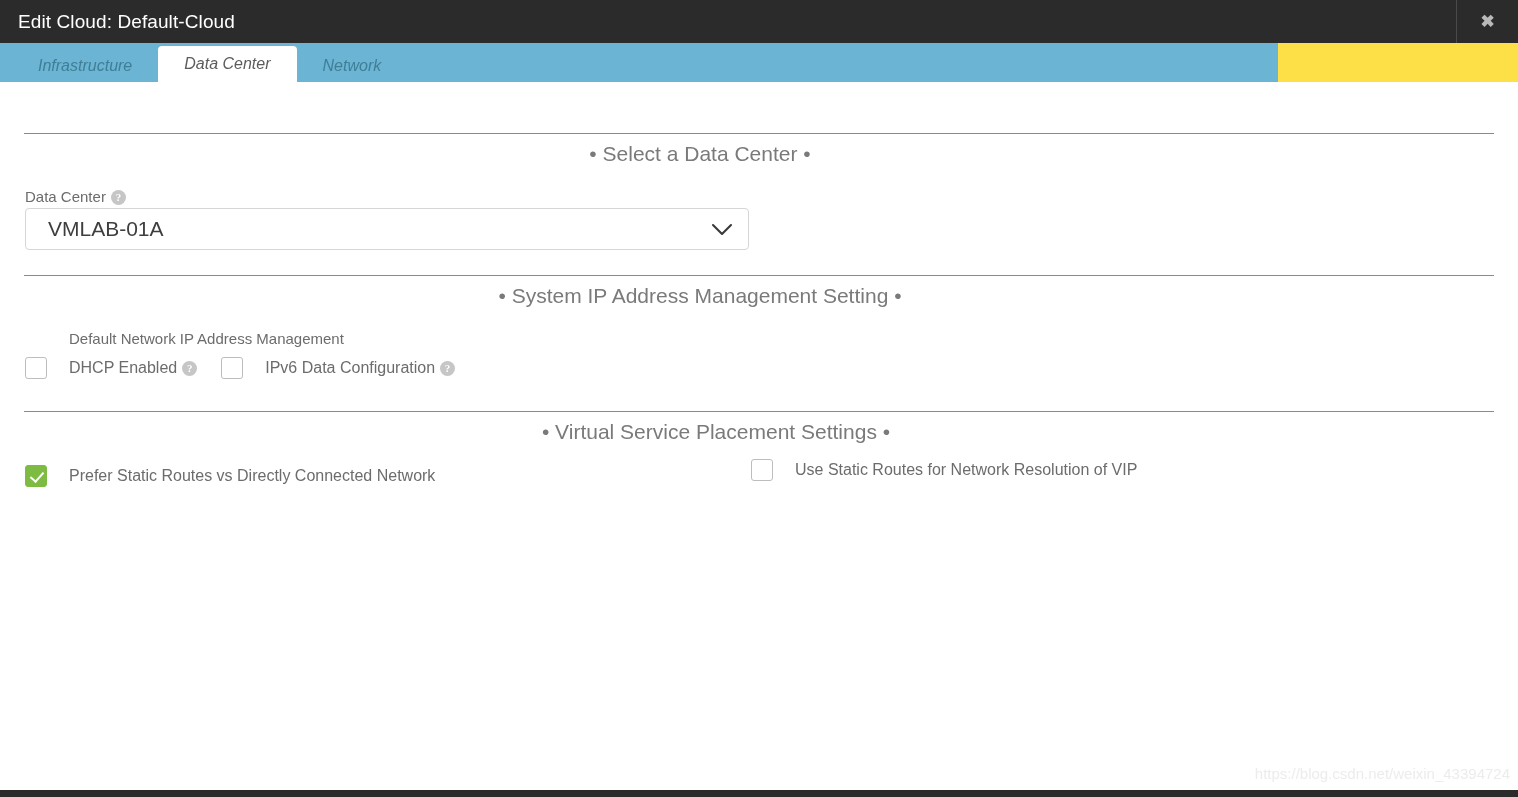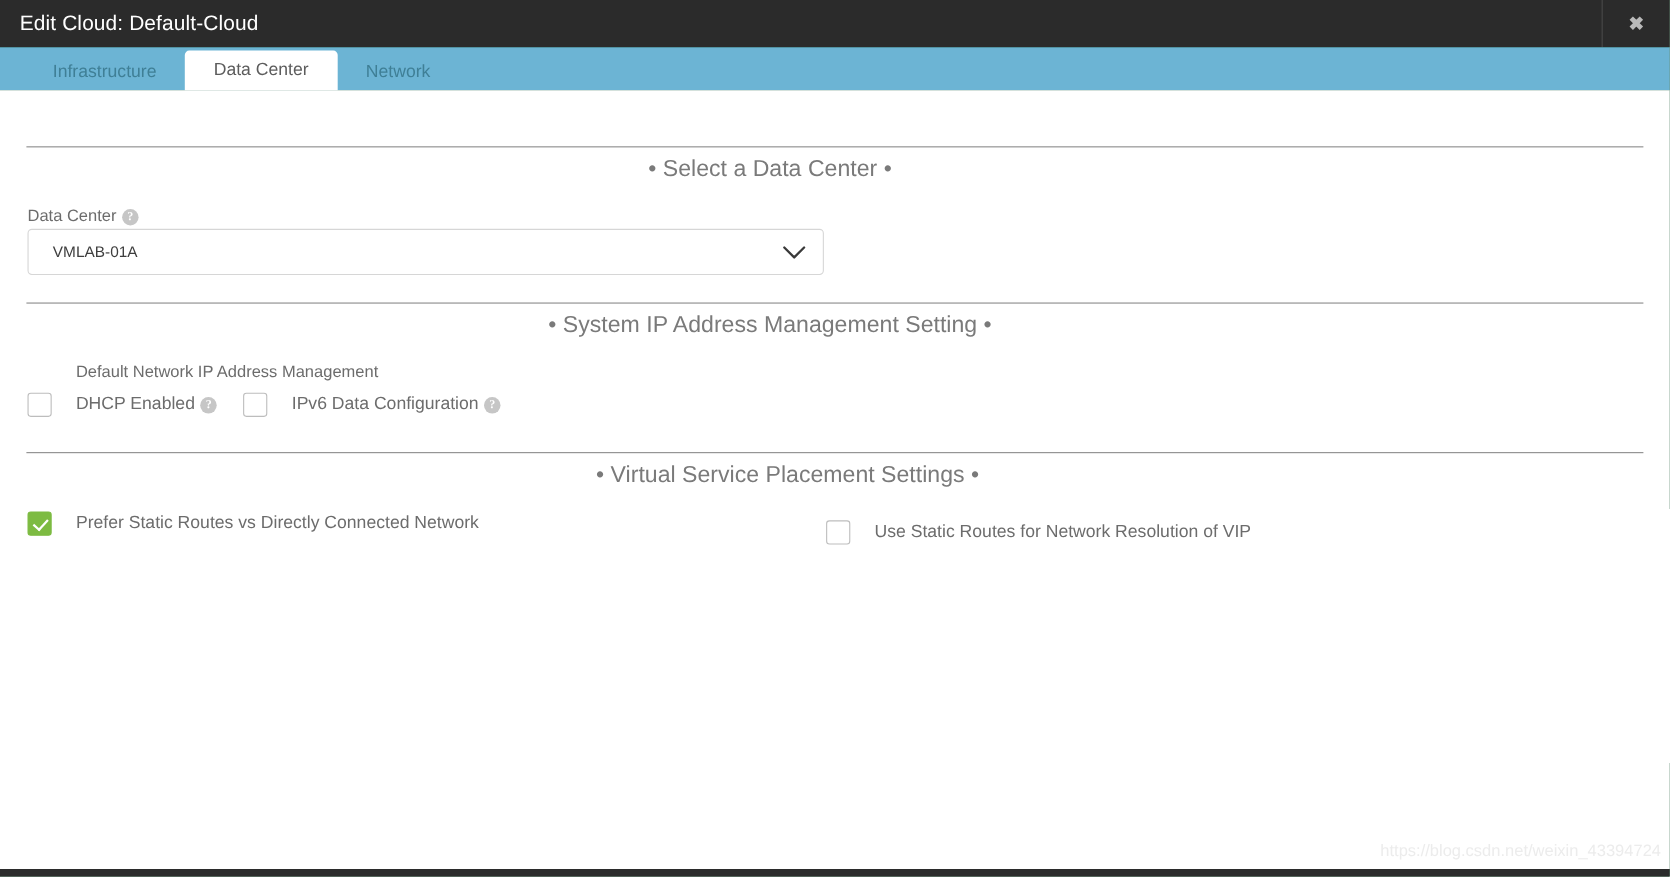--- a/index.html
+++ b/index.html
@@ -9,21 +9,21 @@
     height: 797px;
     background: #ffffff;
     font-family: "Liberation Sans", sans-serif;
     overflow: hidden;
   }
 
   .app {
     position: relative;
     width: 1518px;
     height: 797px;
-    background: #14532d;
+    background: #fde047;
   }
 
   
   .titlebar {
     position: absolute;
     top: 0; left: 0;
     width: 1518px;
     height: 43px;
     background: #2b2b2b;
     display: flex;
@@ -52,26 +52,27 @@
     color: #b9b9b9;
     font-size: 17px;
     font-weight: bold;
     line-height: 1;
   }
 
   
   .tabbar {
     position: absolute;
     top: 43px; left: 0;
-    width: 1518px;
+    width: 1278px;
     height: 39px;
     background: #6cb4d4;
     display: flex;
     align-items: flex-end;
-    padding-left: 22px;
+    padding-left: 12px;
+    font-style: italic;
   }
   .tab {
     height: 33px;
     line-height: 33px;
     padding: 0 26px;
     font-size: 16px;
     color: #3f7f96;
     cursor: pointer;
     white-space: nowrap;
   }
@@ -149,21 +150,21 @@
     border: 1px solid #d6d6d6;
     border-radius: 4px;
     background: #ffffff;
     display: flex;
     align-items: center;
     cursor: pointer;
   }
   .select-value {
     flex: 1 1 auto;
     padding-left: 22px;
-    font-size: 14px;
+    font-size: 21px;
     color: #3e3e3e;
     white-space: nowrap;
     overflow: hidden;
   }
   .select-arrow {
     width: 52px;
     display: flex;
     align-items: center;
     justify-content: center;
   }
@@ -288,21 +289,21 @@
 
     <div class="section">
       <div class="section-rule" style="top:329px;"></div>
       <div class="section-title" style="top:338px;padding-left:32px;">• Virtual Service Placement Settings •</div>
 
       <div class="cb-row" style="left:25px; top:383px;text-align:right;">
         <span class="cb checked"></span>
         <span class="cb-label">Prefer Static Routes vs Directly Connected Network</span>
       </div>
 
-      <div class="cb-row" style="left:737px; top:391px;padding-left:14px;">
+      <div class="cb-row" style="left:737px; top:377px;padding-left:14px;">
         <span class="cb"></span>
         <span class="cb-label">Use Static Routes for Network Resolution of VIP</span>
       </div>
     </div>
 
     <div class="watermark">https://blog.csdn.net/weixin_43394724</div>
   </div>
 
   <div class="bottombar"></div>
 </div>

